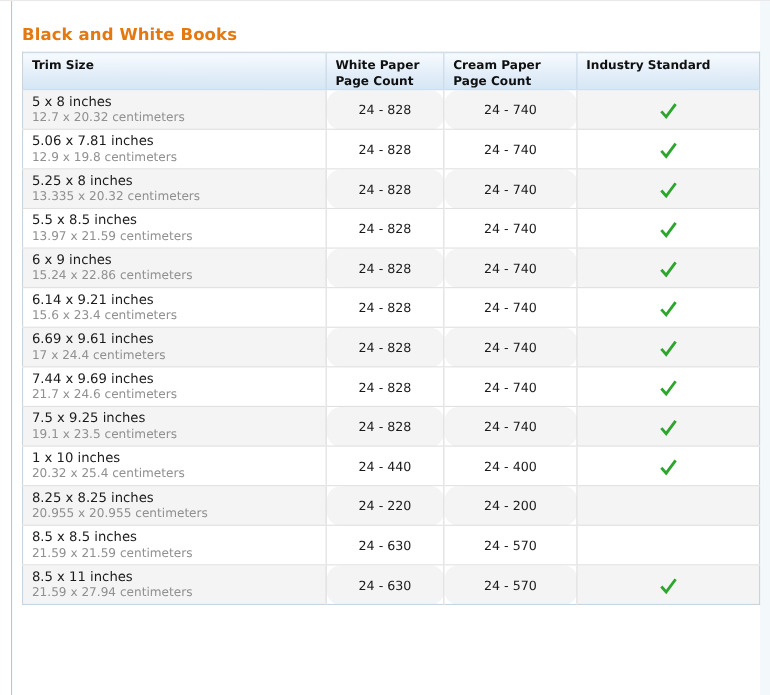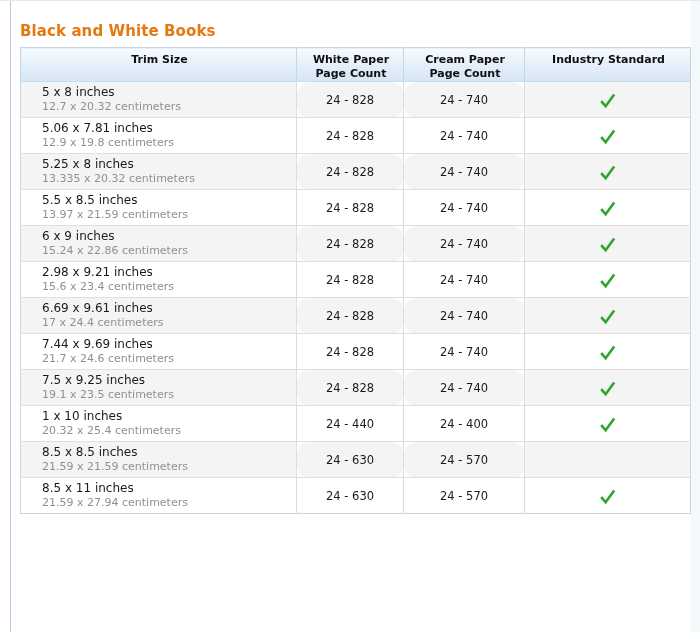--- a/index.html
+++ b/index.html
@@ -59,41 +59,41 @@
   col.c-std   { width: 166px; }
 
   thead th {
     height: 33px;
     background: linear-gradient(to bottom, var(--header-top, #f7fbfe) 0%, #e3eef9 55%, var(--header-bottom, #d5e6f4) 100%);
     border-bottom: 1px solid #cddcea;
     border-left: 1px solid #c6d6e6;
     font-size: 11px;
     font-weight: bold;
     color: #101010;
-    text-align: center;
+    text-align: left;
     vertical-align: top;
     padding: 5px 6px 0 8px;
     line-height: 14px;
     box-sizing: border-box;
   }
   thead th:first-child { border-left: none; }
 
   tbody td {
     height: 36px;
     border-top: 1px solid #e0e0e0;
     border-left: 1px solid #dcdcdc;
     padding: 0;
     box-sizing: border-box;
     vertical-align: middle;
   }
   tbody td:first-child { border-left: none; }
   tbody tr:nth-child(odd)  { background: var(--row-alt, #f4f4f4); }
   tbody tr:nth-child(even) { background: #ffffff; }
 
-  td.trim-cell { padding-left: 21px; }
+  td.trim-cell { padding-left: 8px; }
   .inches {
     font-size: 12px;
     color: #1a1a1a;
     line-height: 15px;
   }
   .cm {
     font-size: 11px;
     color: #909090;
     line-height: 14px;
   }
@@ -200,21 +200,21 @@
     <td class="count-cell">24 - 740</td>
     <td class="std-cell">
       <svg class="check-icon" width="17" height="16" viewBox="0 0 17 16" aria-hidden="true" style="color: rgb(46, 165, 46);">
         <path d="M2.2 8.2 L6.6 13.2 L15.2 1.6" fill="none" stroke="currentColor" stroke-width="2.6" stroke-linecap="butt"></path>
       </svg>
     </td>
   </tr>
 
   <tr>
     <td class="trim-cell">
-      <div class="inches">2.98 x 9.21 inches</div>
+      <div class="inches">6.14 x 9.21 inches</div>
       <div class="cm">15.6 x 23.4 centimeters</div>
     </td>
     <td class="count-cell">24 - 828</td>
     <td class="count-cell">24 - 740</td>
     <td class="std-cell">
       <svg class="check-icon" width="17" height="16" viewBox="0 0 17 16" aria-hidden="true" style="color: rgb(46, 165, 46);">
         <path d="M2.2 8.2 L6.6 13.2 L15.2 1.6" fill="none" stroke="currentColor" stroke-width="2.6" stroke-linecap="butt"></path>
       </svg>
     </td>
   </tr>
@@ -270,20 +270,31 @@
     <td class="count-cell">24 - 440</td>
     <td class="count-cell">24 - 400</td>
     <td class="std-cell">
       <svg class="check-icon" width="17" height="16" viewBox="0 0 17 16" aria-hidden="true" style="color: rgb(46, 165, 46);">
         <path d="M2.2 8.2 L6.6 13.2 L15.2 1.6" fill="none" stroke="currentColor" stroke-width="2.6" stroke-linecap="butt"></path>
       </svg>
     </td>
   </tr>
 
 
+  <tr>
+    <td class="trim-cell">
+      <div class="inches">8.25 x 8.25 inches</div>
+      <div class="cm">20.955 x 20.955 centimeters</div>
+    </td>
+    <td class="count-cell">24 - 220</td>
+    <td class="count-cell">24 - 200</td>
+    <td class="std-cell">
+      
+    </td>
+  </tr>
 
   <tr>
     <td class="trim-cell">
       <div class="inches">8.5 x 8.5 inches</div>
       <div class="cm">21.59 x 21.59 centimeters</div>
     </td>
     <td class="count-cell">24 - 630</td>
     <td class="count-cell">24 - 570</td>
     <td class="std-cell">
       

